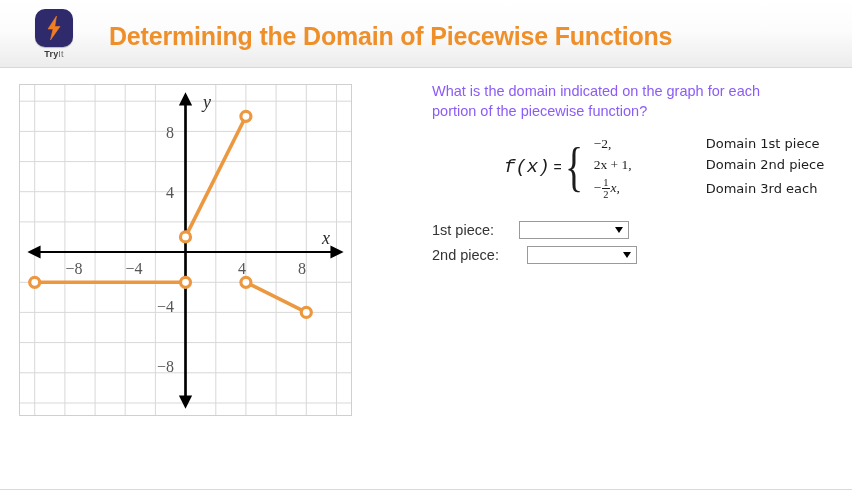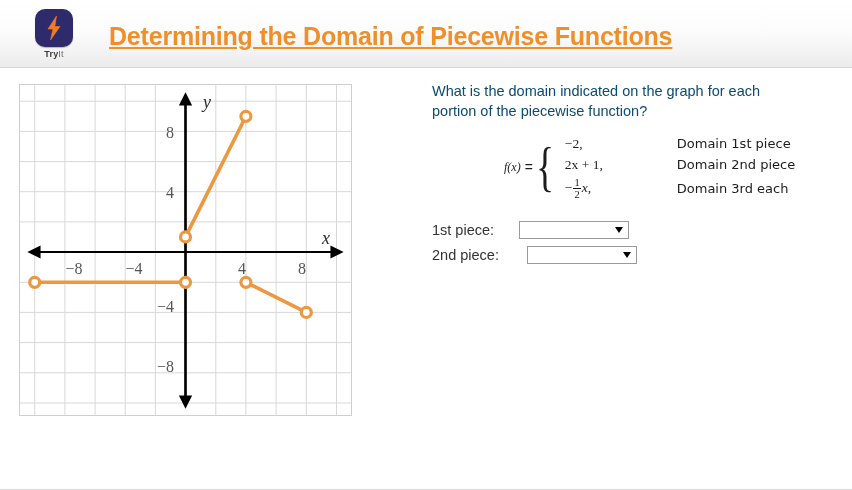--- a/index.html
+++ b/index.html
@@ -56,56 +56,55 @@
 
   .page-title {
     position: absolute;
     left: 109px; top: 22px;
     font-size: 25px;
     font-weight: bold;
     color: #ef8f2a;
     letter-spacing: -0.2px;
     white-space: nowrap;
     font-stretch: condensed;
-    text-decoration: underline;
   }
 
   
   .graph-panel {
     position: absolute;
     left: 19px; top: 84px;
     width: 333px; height: 332px;
   }
   .graph-panel svg { display: block; }
 
   
   .right-col {
     position: absolute;
     left: 432px; top: 82px;
     width: 400px;
   }
   .question {
     font-size: 14.5px;
-    color: #0c4a6e;
+    color: #8b5cf6;
     line-height: 1.35;
     width: 372px;
   }
 
   
   .piecewise {
     margin-top: 12px;
     margin-left: 72px;
     display: flex;
     align-items: center;
     font-size: 13px;
     color: #1c1c1c;
   }
   .fx {
-    font-family: Liberation Serif, serif;
-    font-size: 12px;
+    font-family: Liberation Mono, monospace;
+    font-size: 19px;
     font-style: italic;
     margin-right: 4px;
     white-space: nowrap;
   }
   .eq { margin-right: 3px; font-size: 14px; }
   .brace {
     font-size: 54px;
     line-height: 0.82;
     font-family: "Liberation Serif", serif;
     color: #1c1c1c;

